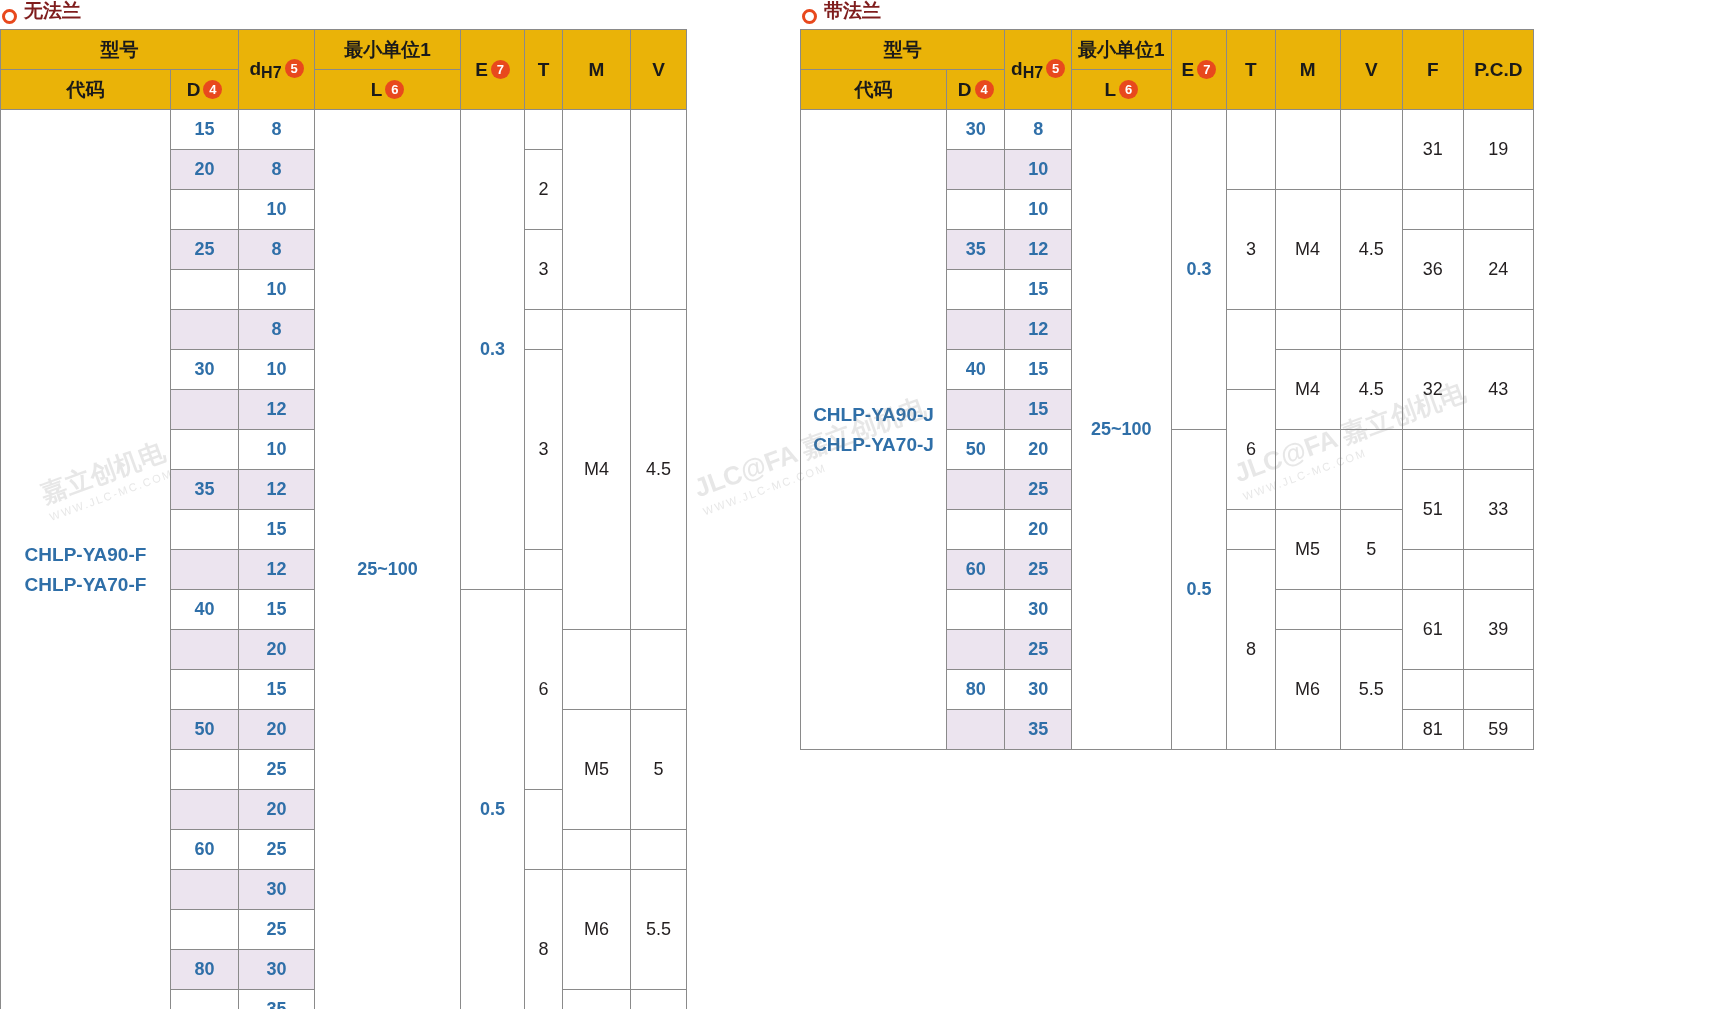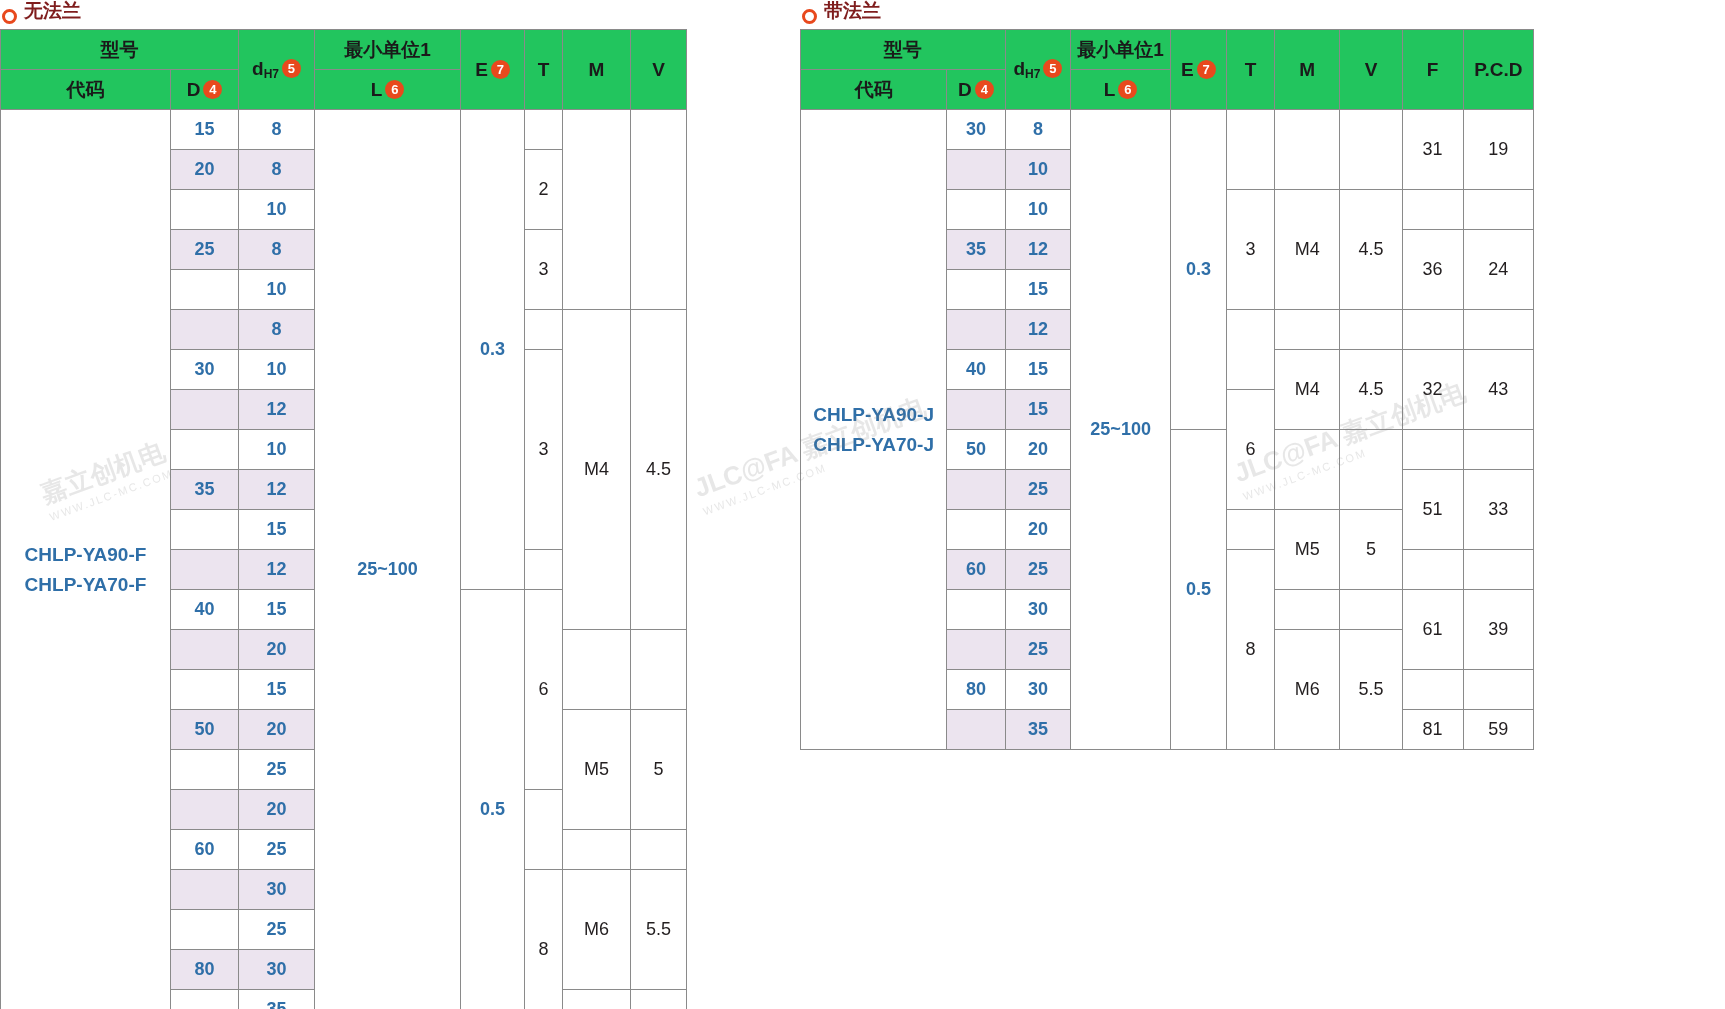--- a/index.html
+++ b/index.html
@@ -39,42 +39,42 @@
   th,td{
     border:1px solid #8a8a8a;
     text-align:center;
     vertical-align:middle;
     padding:0;
     height:39px;
     font-weight:normal;
     background:#ffffff;
   }
   thead th{
-    background:#22c55e;
+    background:#eab308;
     font-weight:bold;
     font-size:19px;
     color:#1a1a1a;
   }
   .blue{color:#2f6fa8;font-weight:bold;}
   .shade{background:#ece4ef;}
   .code-cell{
     font-size:19px;color:#2f6fa8;font-weight:bold;line-height:1.55;
   }
 
   .sup{
     display:inline-block;
     width:19px;height:19px;line-height:19px;
     border-radius:50%;
     background:#e8491d;color:#fff;
     font-size:13px;font-weight:bold;
     text-align:center;
     vertical-align:2px;
     margin-left:3px;
   }
-  .sub{font-size:12px;vertical-align:-3px;}
+  .sub{font-size:16px;vertical-align:-3px;}
 
   
   .wm{
     position:absolute;
     color:rgba(120,120,120,0.18);
     font-size:26px;font-weight:bold;
     transform:rotate(-20deg);
     white-space:nowrap;
     pointer-events:none;
     font-family:"Liberation Sans",sans-serif;

